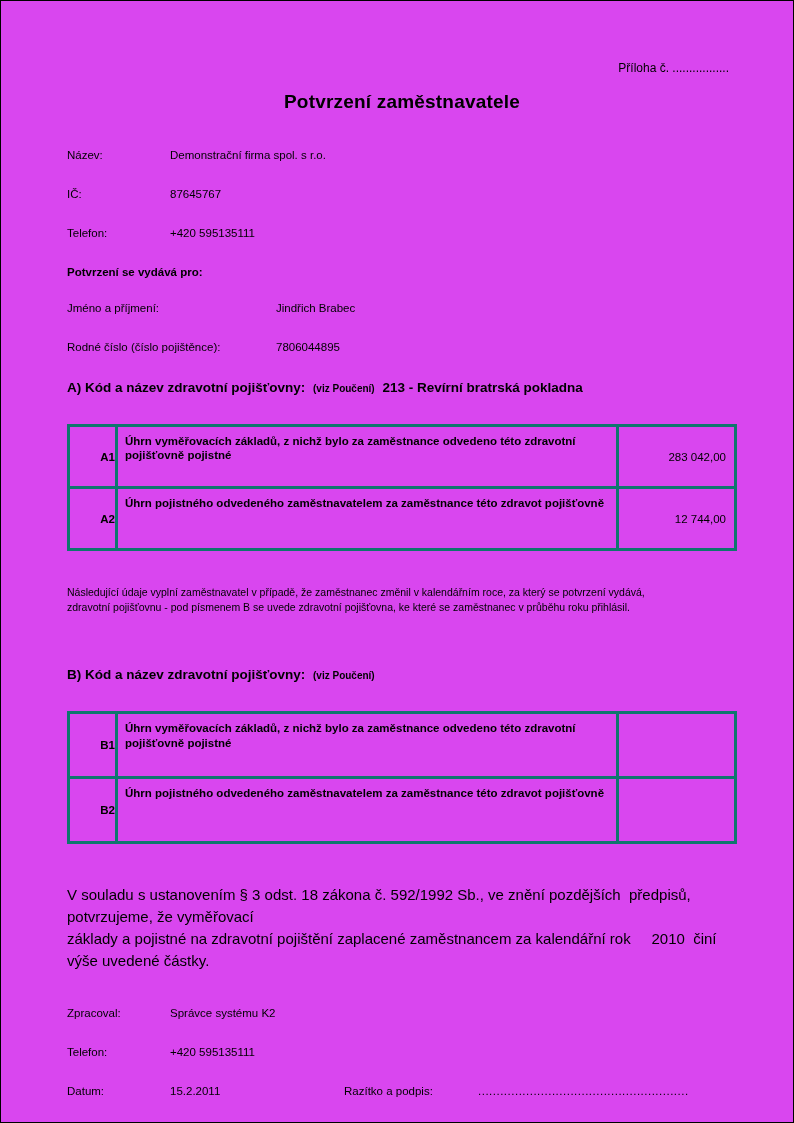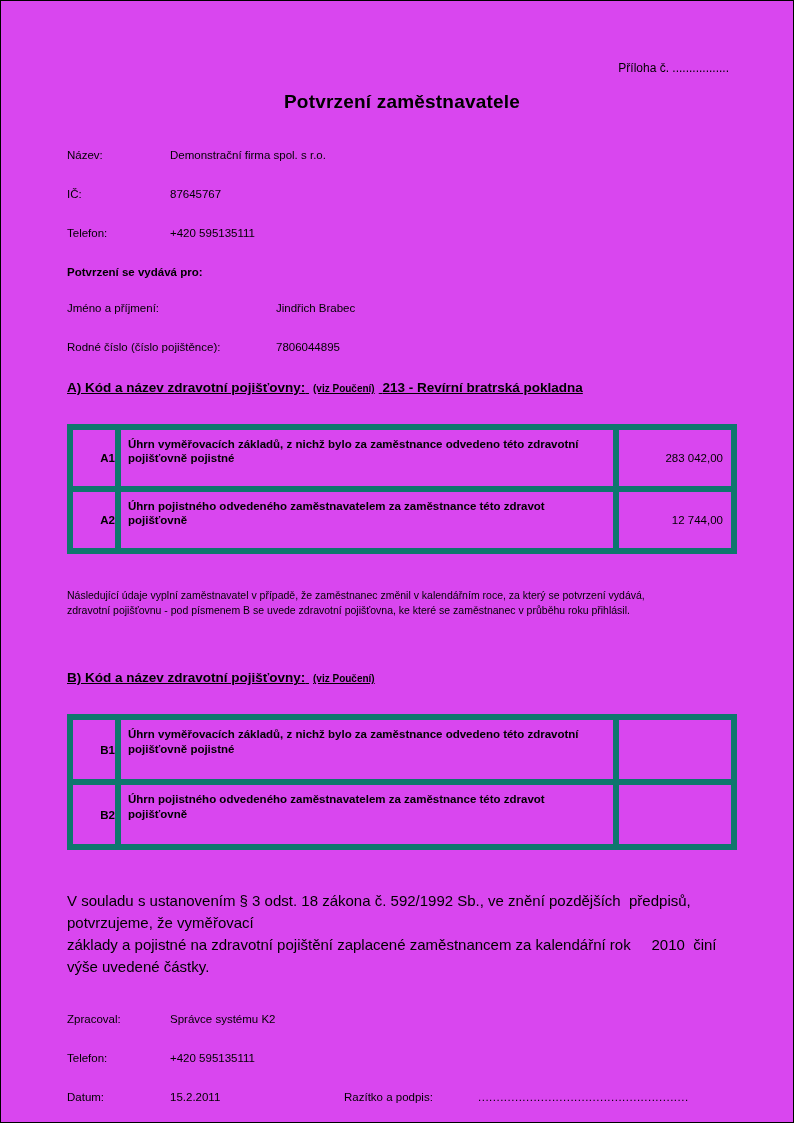--- a/index.html
+++ b/index.html
@@ -49,40 +49,39 @@
   .group-heading {
     font-size: 11.5px;
     font-weight: bold;
     margin-bottom: 24px;
   }
 
   .section-heading {
     font-size: 13.5px;
     font-weight: bold;
     margin-top: 16px;
-    text-decoration: underline;
   }
   .section-heading .viz {
     font-size: 10px;
     font-weight: bold;
     margin: 0 4px;
   }
   .section-heading .insurer {
     font-size: 13.5px;
     font-weight: bold;
   }
 
   table.amounts {
     width: 100%;
     border-collapse: collapse;
     margin-top: 29px;
     table-layout: fixed;
   }
   table.amounts td {
-    border: 6px solid #0f766e;
+    border: 3px solid #0f766e;
     font-size: 11.5px;
   }
   table.amounts col.c-code { width: 48px; }
   table.amounts col.c-desc { width: auto; }
   table.amounts col.c-val  { width: 118px; }
   table.amounts td.code {
     text-align: right;
     font-weight: bold;
     vertical-align: middle;
   }

